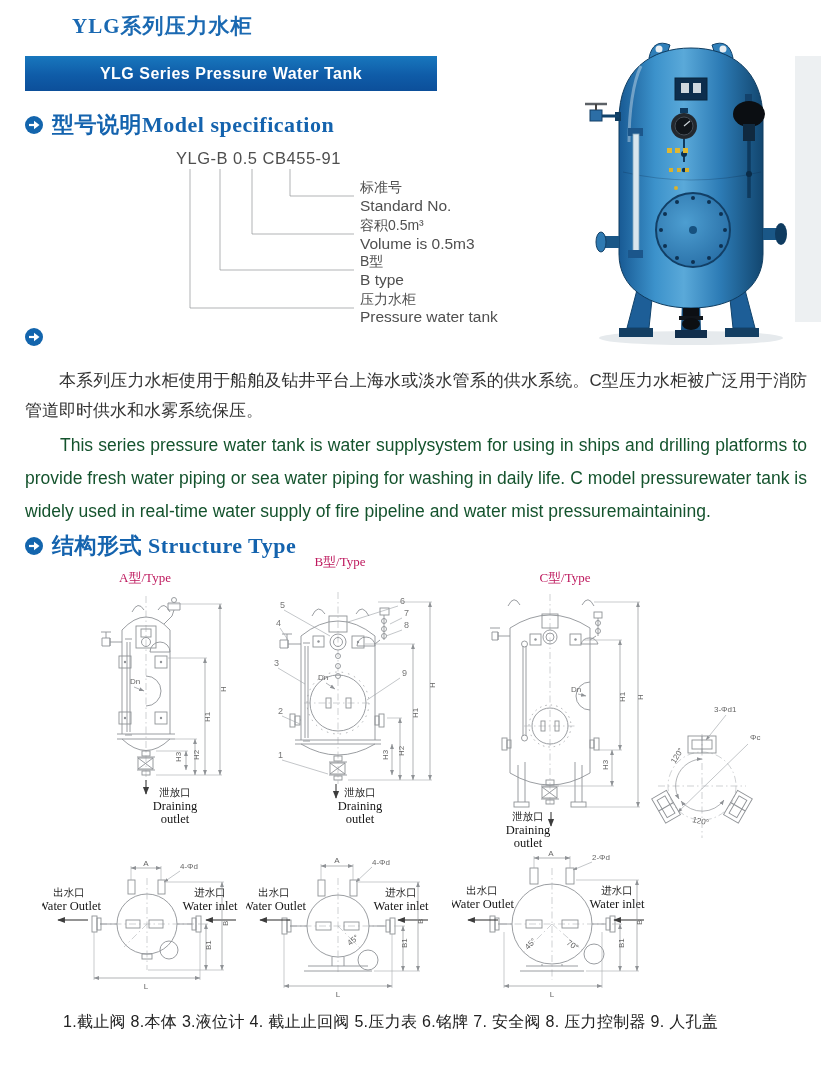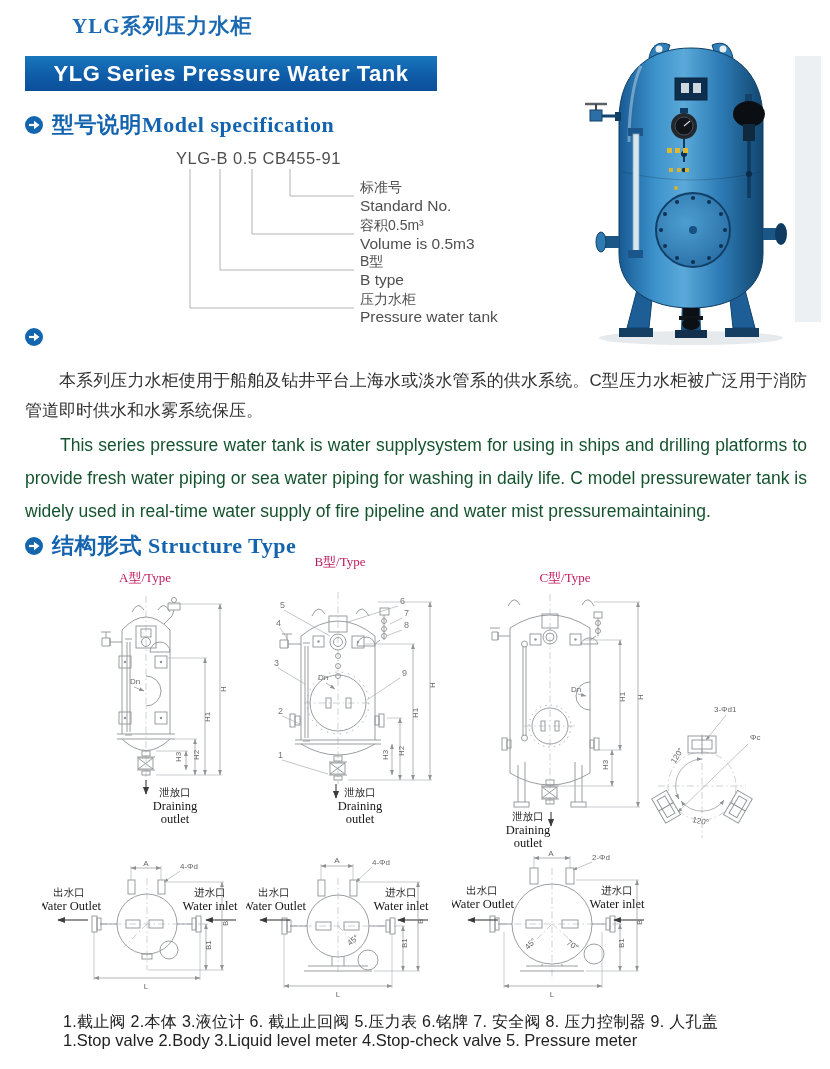--- a/index.html
+++ b/index.html
@@ -3,21 +3,21 @@
 <meta charset="utf-8">
 <style>
   html,body{margin:0;padding:0;}
   body{width:830px;height:1069px;position:relative;background:#fff;
        font-family:"Liberation Sans",sans-serif;overflow:hidden;}
   .abs{position:absolute;}
   .main-title{left:72px;top:12px;font-family:"Liberation Serif",serif;font-weight:bold;
               font-size:21px;color:#1a69b2;letter-spacing:1px;}
   .banner{left:25px;top:56px;width:412px;height:35px;text-align:center;line-height:35px;
           background:linear-gradient(180deg,#1877bd 0%,#0f5ca8 55%,#0c4f9a 100%);
-          color:#fff;font-weight:bold;font-size:22px;letter-spacing:.5px;}
+          color:#fff;font-weight:bold;font-size:16px;letter-spacing:.5px;}
   .sec-head{display:flex;align-items:center;gap:9px;justify-content:flex-end;}
   .sec-title{font-family:"Liberation Serif",serif;font-weight:bold;font-size:22px;
              color:#1463ae;letter-spacing:.5px;}
   .bullet{width:18px;height:18px;flex:0 0 18px;}
   .bullet svg{display:block;}
   .para{left:25px;width:782px;text-align:justify;}
   .para-zh{top:366px;font-size:17px;line-height:30px;text-indent:2em;color:#333;}
   .para-en{top:429px;font-size:17.5px;line-height:33px;text-indent:2em;color:#14532d;}
   .type-label{font-family:"Liberation Serif",serif;font-size:13px;color:#be185d;
               width:90px;text-align:center;}
@@ -546,15 +546,14 @@
   <line class="dim" x1="185" y1="30" x2="185" y2="121" marker-start="url(#ar)" marker-end="url(#ar)"></line>
   <line class="dim" x1="168" y1="74" x2="168" y2="121" marker-start="url(#ar)" marker-end="url(#ar)"></line>
   <text class="dt" transform="rotate(-90 190 75)" x="190" y="75">B</text>
   <text class="dt" transform="rotate(-90 172 98)" x="172" y="98">B1</text>
   <line class="dim" x1="52" y1="136" x2="150" y2="136" marker-start="url(#ar)" marker-end="url(#ar)"></line>
   <text class="dt" x="100" y="147" text-anchor="middle">L</text>
 </svg>
 </div>
 
 <div class="abs legend">
-  <div class="lg-zh">1.截止阀  2.本体  3.液位计  6. 截止止回阀 5.压力表 6.铭牌   7. 安全阀    8. 压力控制器     9. 人孔盖</div>
-  <div class="lg-en">1.Stop valve  2.Body  3.Liquid level meter  4.Stop-check valve 5. Pressure meter</div>
+  <div class="lg-zh">1.截止阀  8.本体  3.液位计  4. 截止止回阀 5.压力表 6.铭牌   7. 安全阀    8. 压力控制器     9. 人孔盖</div>
 </div>
 
 </body></html>

